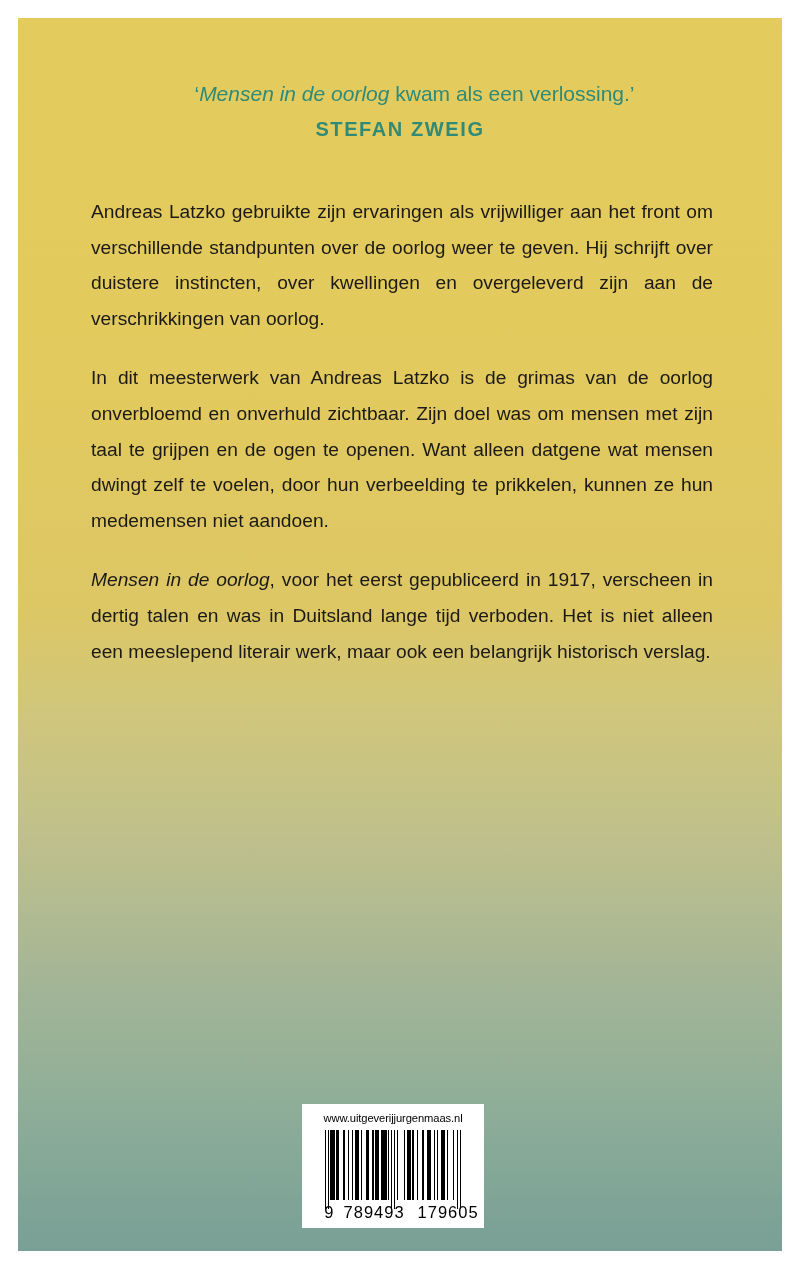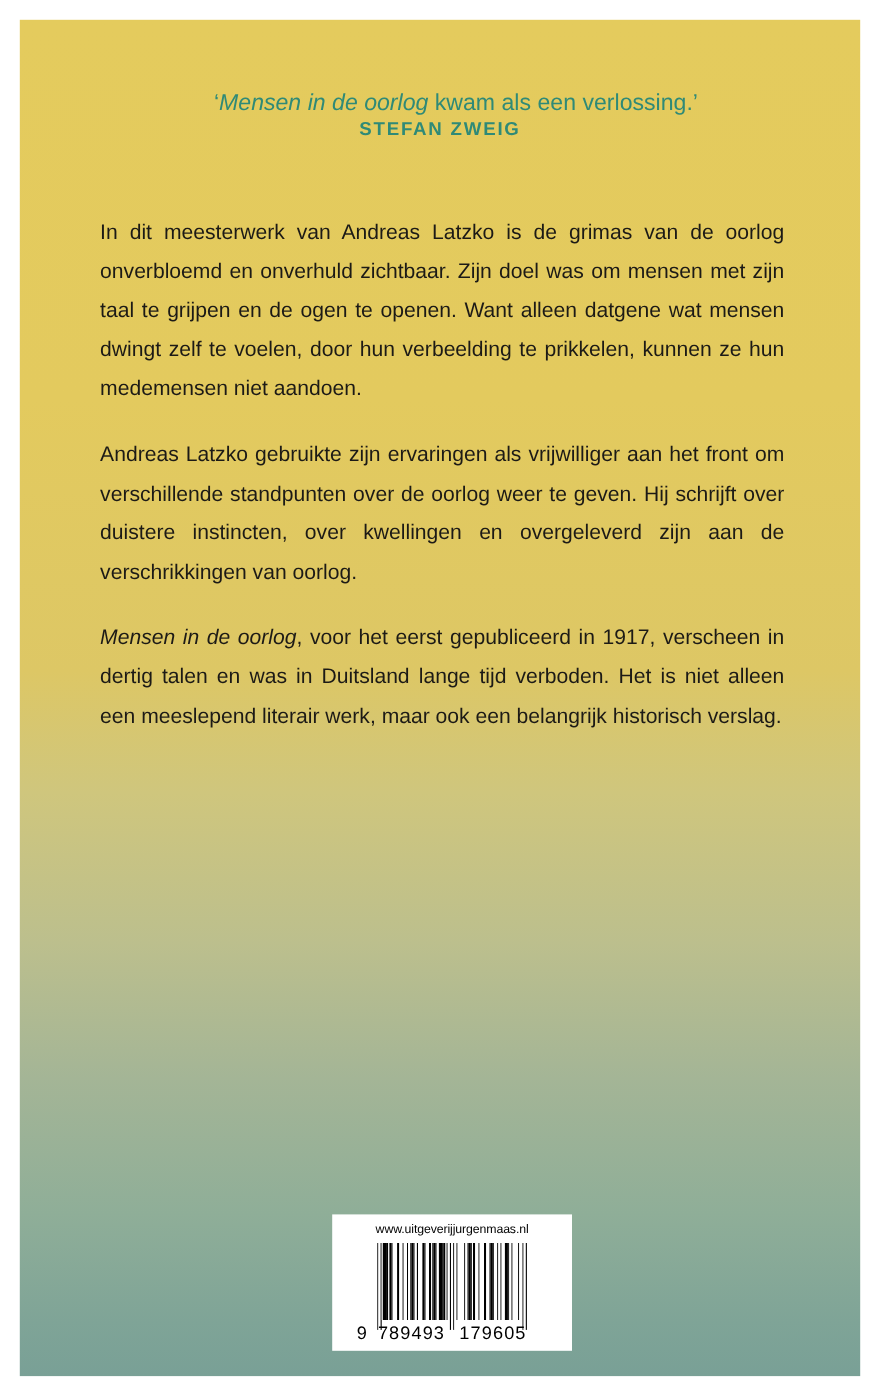--- a/index.html
+++ b/index.html
@@ -50,22 +50,23 @@
     white-space: nowrap;
     padding-left: 29px;
   }
   .quote-title {
     font-style: italic;
   }
   .quote-rest {
     font-style: normal;
   }
   #quote-attribution {
+    margin-top: 10px;
     color: #2f8a77;
-    font-size: 17px;
+    font-size: 20px;
     letter-spacing: 1.6px;
     font-weight: 600;
   }
 
   
   #cover-body-text {
     position: absolute;
     left: 73px;
     top: 176px;
     width: 622px;
@@ -83,21 +84,21 @@
   }
   .work-title {
     font-style: italic;
   }
 
   
   #barcode-block {
     position: absolute;
     left: 284px;
     top: 1086px;
-    width: 218px;
+    width: 182px;
     height: 124px;
     background: #ffffff;
     display: flex;
     flex-direction: column;
     align-items: center;
     padding-top: 7px;
     box-sizing: border-box;
   }
   #barcode-url {
     font-size: 11.2px;
@@ -142,22 +143,22 @@
 <body>
 
 <div id="book-back-cover">
 
   <div id="quote-block">
     <div class="quote-line"><span>‘</span><span class="quote-title">Mensen in de oorlog</span><span class="quote-rest"> kwam als een verlossing.’</span></div>
     <div id="quote-attribution">STEFAN ZWEIG</div>
   </div>
 
   <div id="cover-body-text">
+    <p class="body-paragraph">Andreas Latzko gebruikte zijn ervaringen als vrijwilliger aan het front om verschillende standpunten over de oorlog weer te geven. Hij schrijft over duistere instincten, over kwellingen en overgeleverd zijn aan de verschrikkingen van oorlog.</p>
     <p class="body-paragraph">In dit meesterwerk van Andreas Latzko is de grimas van de oorlog onverbloemd en onverhuld zichtbaar. Zijn doel was om mensen met zijn taal te grijpen en de ogen te openen. Want alleen dat­gene wat mensen dwingt zelf te voelen, door hun verbeelding te prikkelen, kunnen ze hun medemensen niet aandoen.</p>
-    <p class="body-paragraph">Andreas Latzko gebruikte zijn ervaringen als vrijwilliger aan het front om verschillende standpunten over de oorlog weer te geven. Hij schrijft over duistere instincten, over kwellingen en overgeleverd zijn aan de verschrikkingen van oorlog.</p>
     <p class="body-paragraph"><span class="work-title">Mensen in de oorlog</span><span>, voor het eerst gepubliceerd in 1917, ver­scheen in dertig talen en was in Duitsland lange tijd verboden. Het is niet alleen een meeslepend literair werk, maar ook een be­langrijk historisch verslag.</span></p>
   </div>
 
   <div id="barcode-block">
     <div id="barcode-url">www.uitgeverijjurgenmaas.nl</div>
     <div id="barcode-bars">
         <span class="tall" style="width: 1.44px; background: rgb(0, 0, 0);"></span>
         <span class="tall" style="width: 1.44px; background: rgb(255, 255, 255);"></span>
         <span class="tall" style="width: 1.44px; background: rgb(0, 0, 0);"></span>
         <span style="width: 1.44px; background: rgb(255, 255, 255);"></span>

